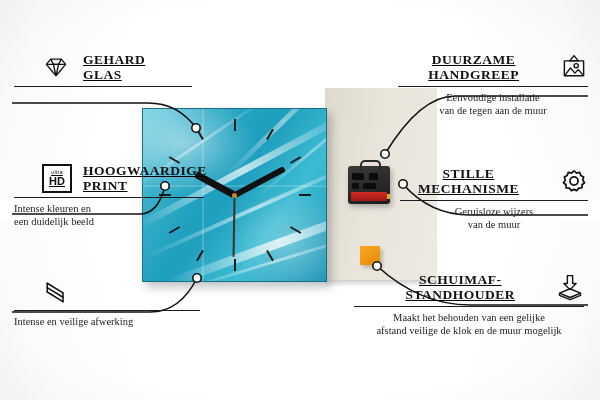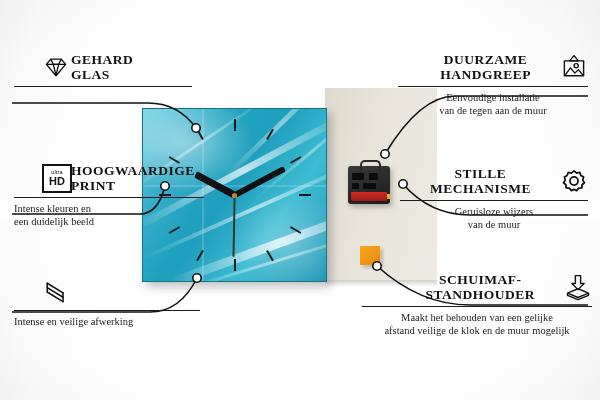--- a/index.html
+++ b/index.html
@@ -214,21 +214,22 @@
   .feature {
     position: absolute;
     width: 178px;
   }
   .feature.left  { text-align: left;  }
   .feature.right { text-align: center; }
 
   .feat-head {
     display: flex;
     align-items: center;
-    gap: 1px;
+    gap: 13px;
+    text-decoration: underline;
   }
   .feature.right .feat-head { flex-direction: row-reverse; }
 
   .feat-icon {
     flex: 0 0 auto;
     width: 28px;
     height: 28px;
     color: #111;
     padding-left: 28px;
   }
@@ -446,21 +447,21 @@
         <span>MECHANISME</span>
       </span>
     </div>
     <div class="rule"></div>
     <div class="feat-desc">
       <span>Geruisloze wijzers</span><br>
       <span>van de muur</span>
     </div>
   </div>
 
-  <div class="feature right" style="right:8px; top:272px; width:230px;">
+  <div class="feature right" style="right:16px; top:272px; width:230px;">
     <div class="feat-head">
       <span class="feat-icon">
         <svg viewBox="0 0 32 32" fill="none" stroke="#111" stroke-width="1.6" stroke-linejoin="round">
           <path d="M13 3 H19 V12 H23 L16 19 L9 12 H13 Z"></path>
           <path d="M16 18 L28 23 L16 28 L4 23 Z"></path>
           <path d="M4 23 V25.5 L16 30.5 L28 25.5 V23"></path>
         </svg>
       </span>
       <span class="feat-title">
         <span>SCHUIMAF-</span><br>

